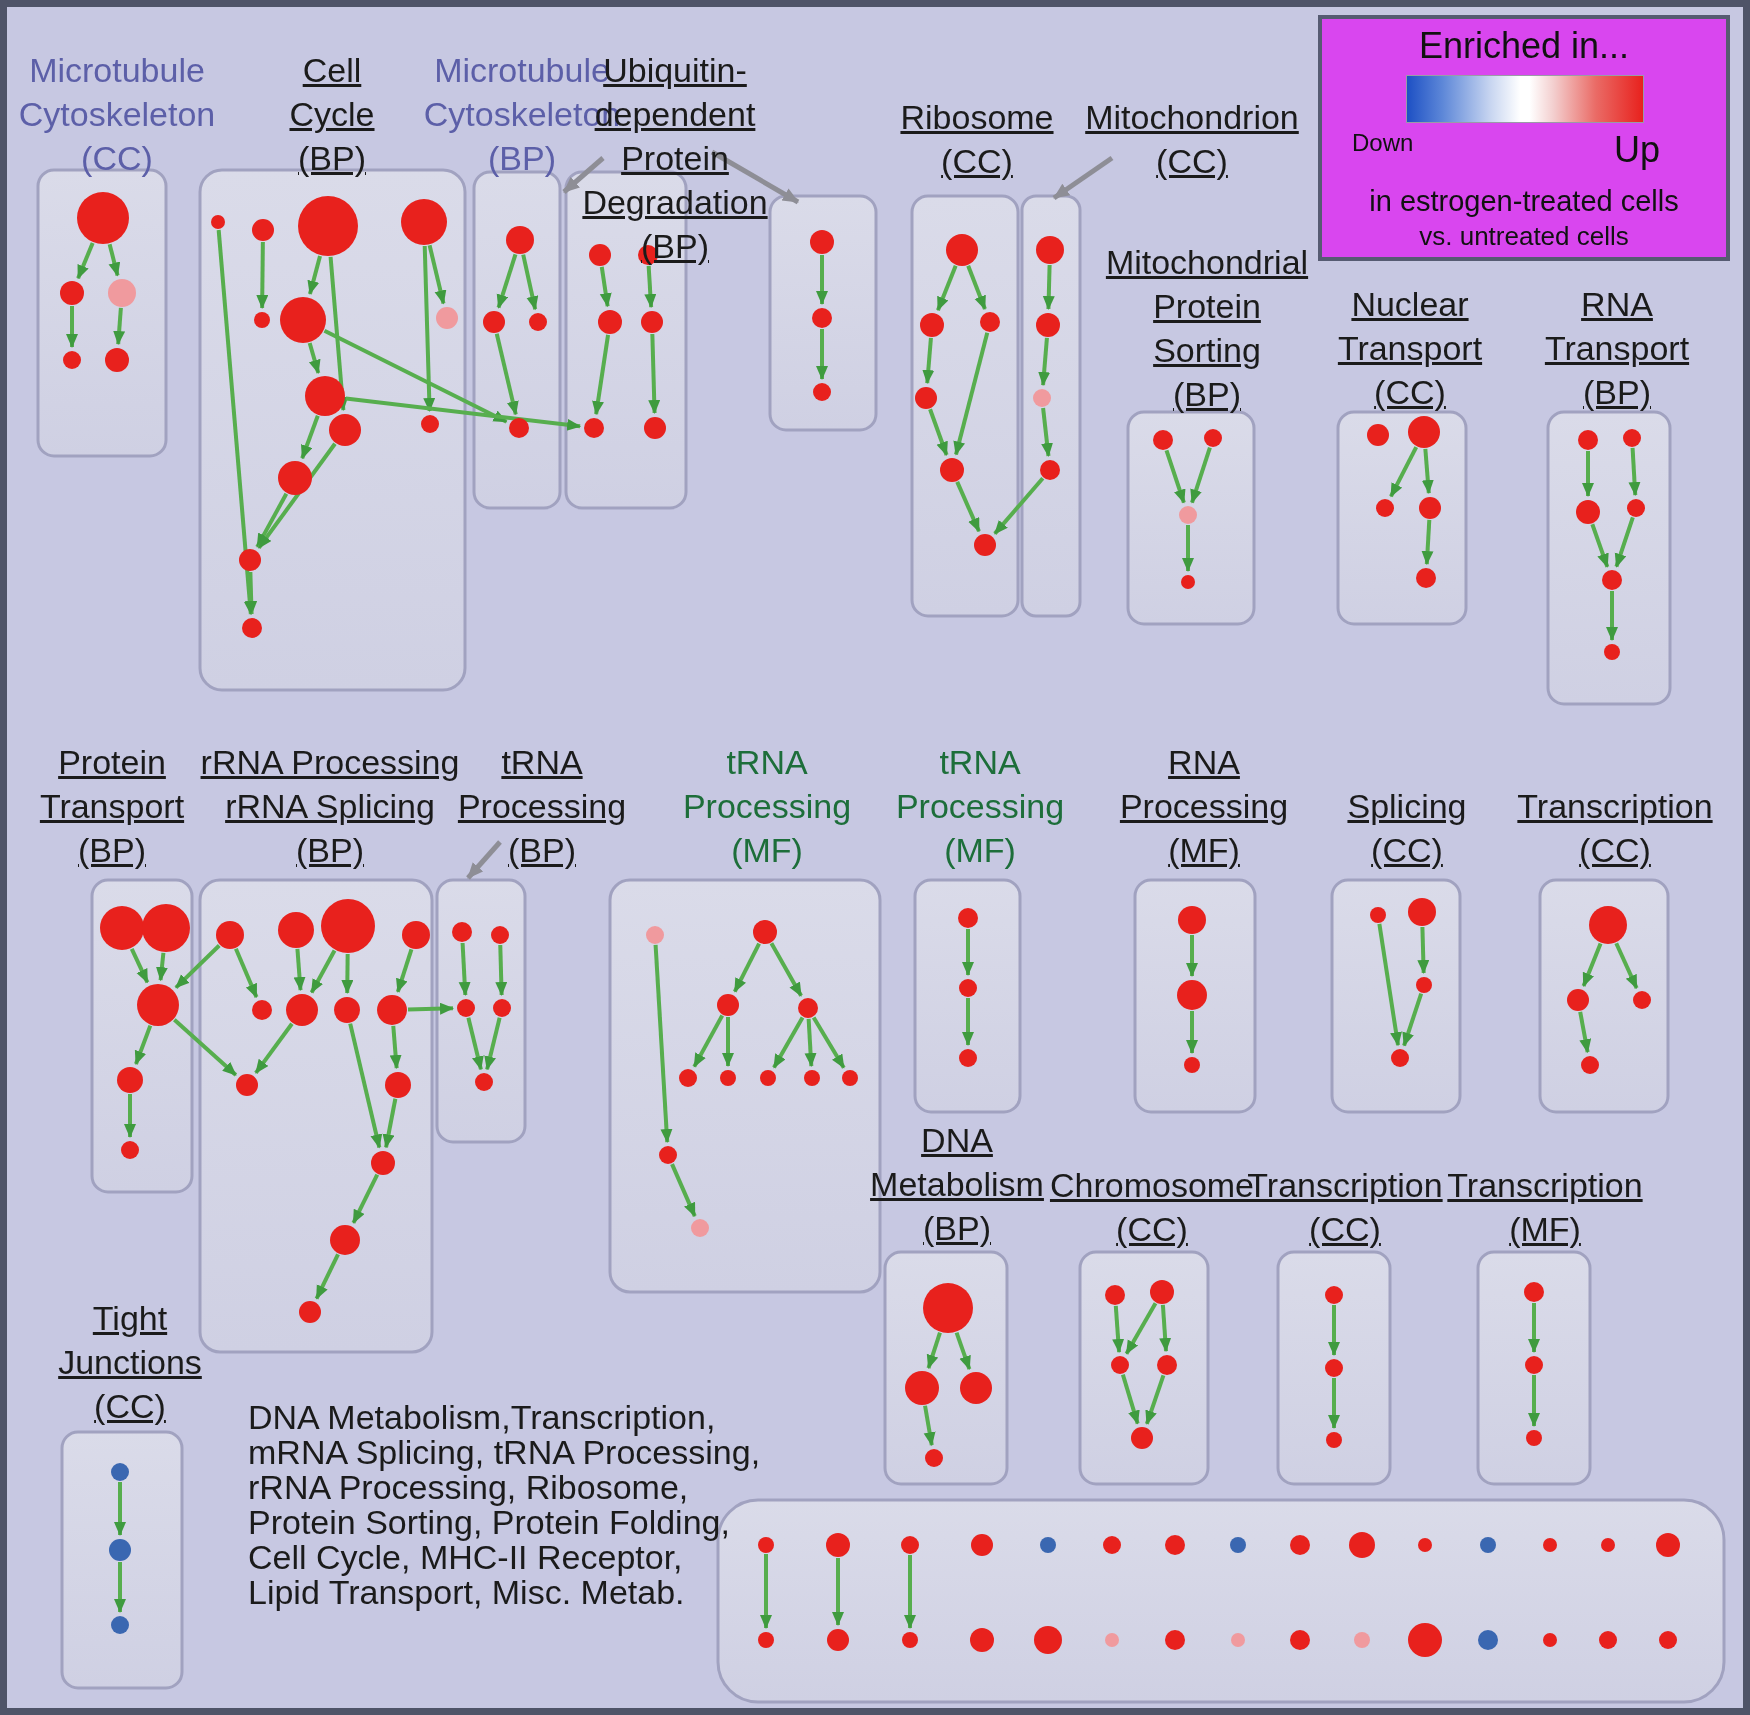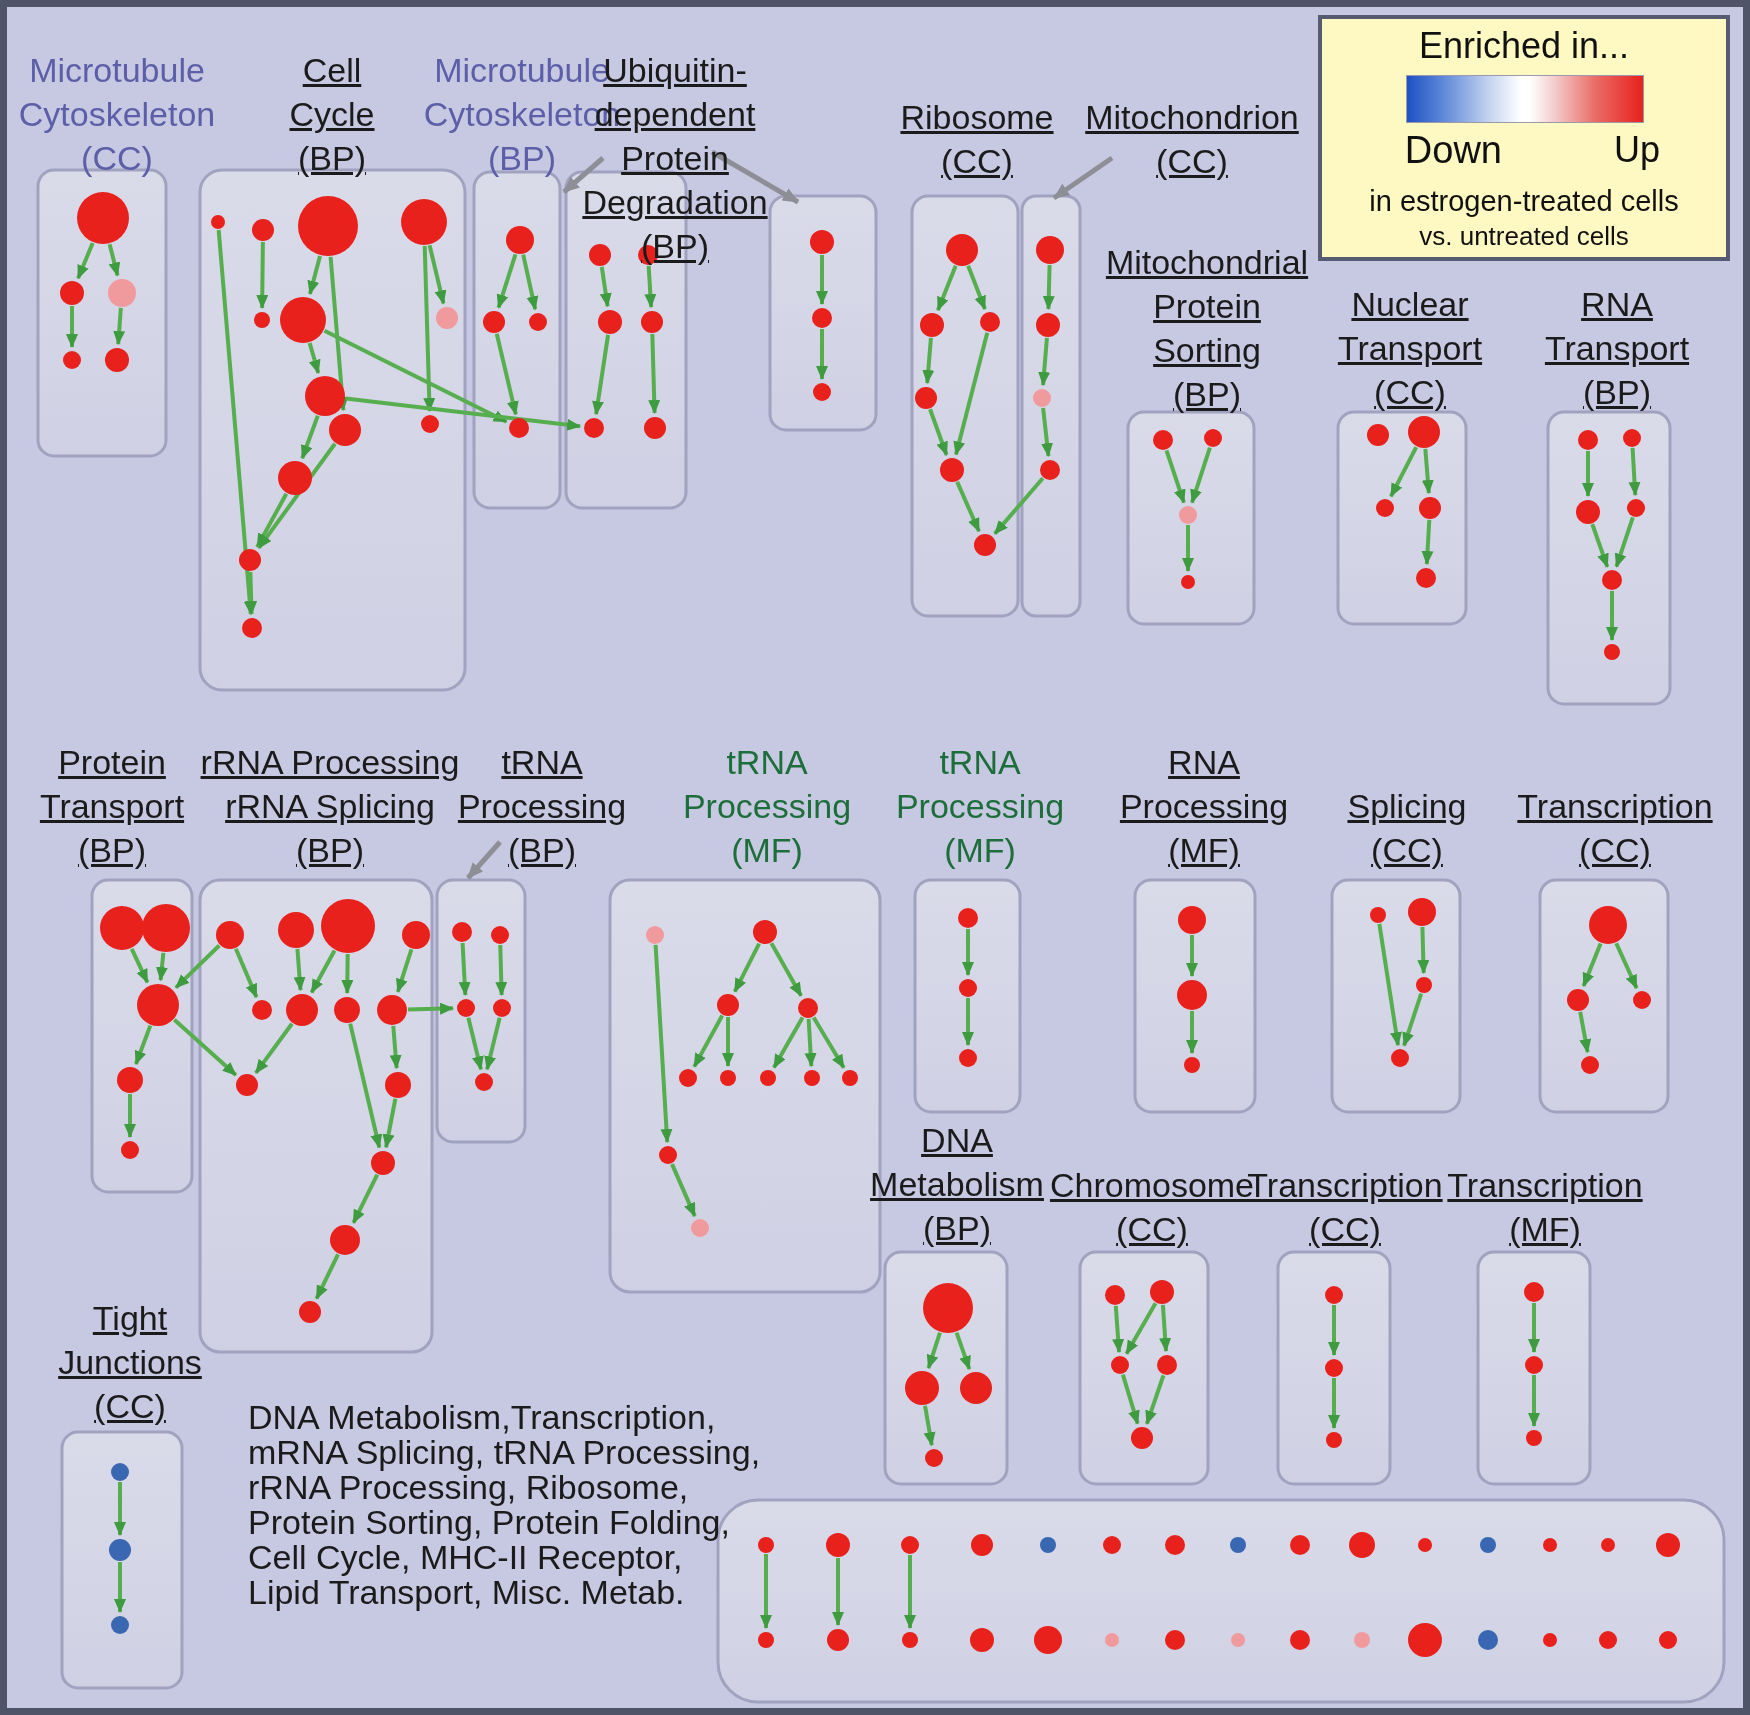--- a/index.html
+++ b/index.html
@@ -18,29 +18,29 @@
   }
   .lbl-black{color:#1b1b1b;text-decoration:underline;}
   .lbl-purple{color:#5c5fa8;}
   .lbl-green{color:#1d6e3a;}
   .misc-list{
     position:absolute;left:248px;top:1400px;width:520px;
     font-size:34px;line-height:35px;color:#1b1b1b;white-space:pre-line;z-index:10;
   }
   .legend{
     position:absolute;left:1318px;top:15px;width:412px;height:246px;
-    background:#fef9c3;border:4px solid #565b72;box-sizing:border-box;z-index:20;
+    background:#d946ef;border:4px solid #565b72;box-sizing:border-box;z-index:20;
   }
   .legend-title{position:absolute;top:6px;left:0;width:100%;text-align:center;font-size:36px;color:#111;}
   .legend-bar{
     position:absolute;left:84px;top:56px;width:236px;height:46px;
     border:1px solid #9a9aa8;
     background:linear-gradient(to right,#1d50c4 0%,#5d87d8 15%,#c6d4f0 35%,#ffffff 48%,#ffffff 52%,#f3cfcf 62%,#ea6b66 80%,#e8211d 100%);
   }
-  .legend-down{position:absolute;left:30px;top:110px;width:150px;text-align:right;font-size:38px;color:#111;}
+  .legend-down{position:absolute;left:30px;top:110px;width:150px;text-align:left;font-size:24px;color:#111;}
   .legend-up{position:absolute;left:240px;top:110px;width:150px;text-align:center;font-size:36px;color:#111;}
   .legend-sub1{position:absolute;top:166px;left:0;width:100%;text-align:center;font-size:29px;color:#111;}
   .legend-sub2{position:absolute;top:202px;left:0;width:100%;text-align:center;font-size:26px;color:#111;}
 </style>
 </head>
 <body>
 
 <div class="canvas">
 
   <svg id="graph-svg" width="1750" height="1715" viewBox="0 0 1750 1715">

